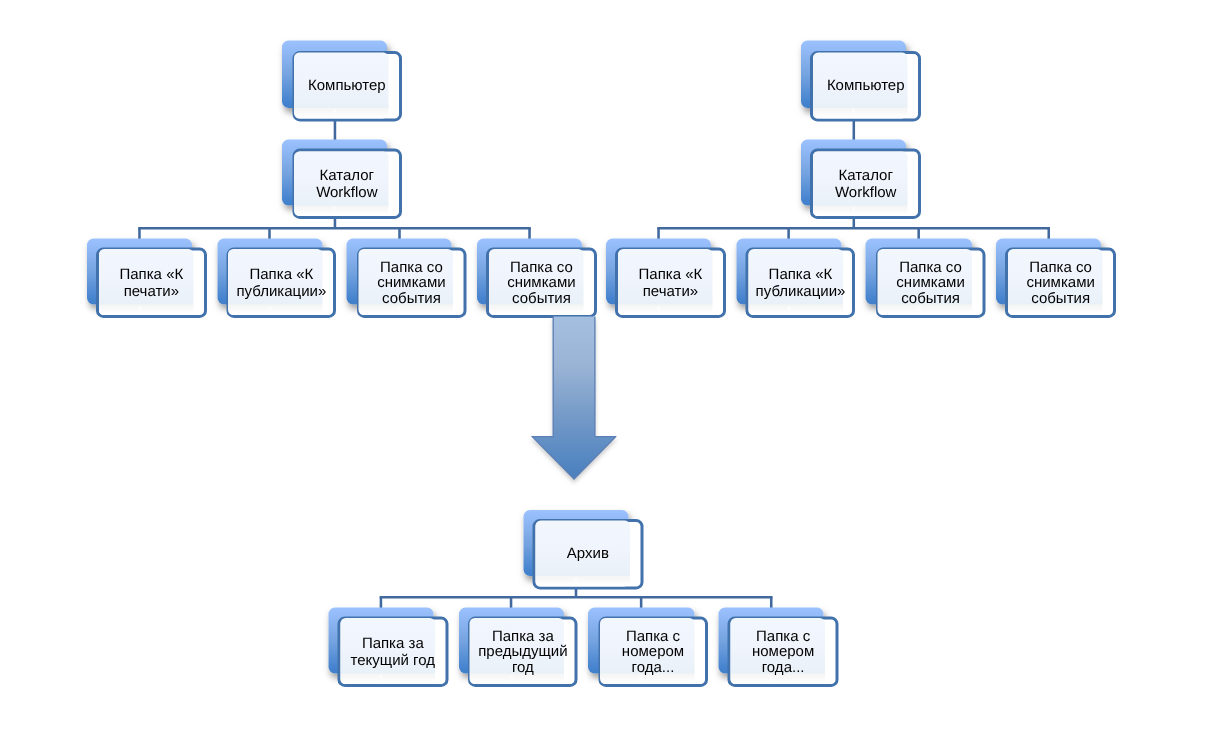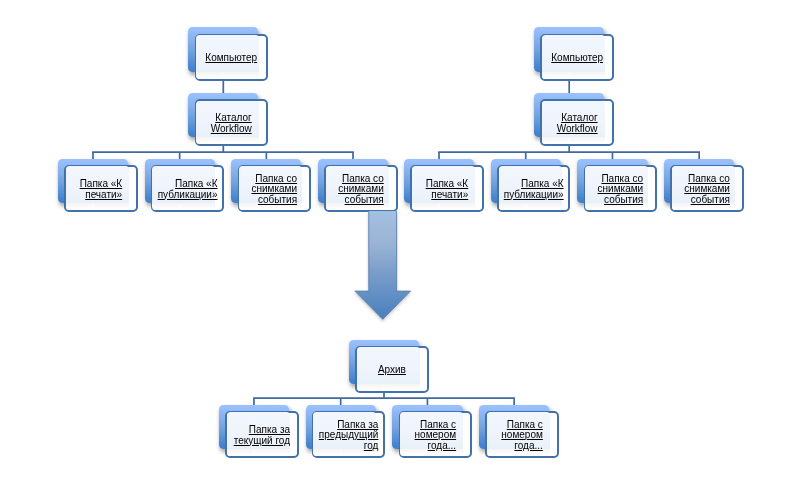--- a/index.html
+++ b/index.html
@@ -28,22 +28,22 @@
     background:linear-gradient(180deg,
         #f2f6fd 0%,#f0f4fc 45%,#e9f1f8 83.5%,
         #f4f5f5 84.5%,#f8f8f8 90%,#fdfdfd 95%,#ffffff 97.5%,#ffffff 100%);
   }
   .node .front::after{
     content:"";position:absolute;left:25.6px;bottom:0;width:2.2px;height:6.2px;
     background:linear-gradient(180deg,rgba(255,255,255,0.65),rgba(255,255,255,0.1));
   }
   .node .label{
     position:relative;z-index:2;
-    font-size:10px;line-height:10.2px;color:#000;text-align:right;
-    letter-spacing:0px;top:1.1px;text-decoration:underline;
+    font-size:10px;line-height:10.2px;color:#000;text-align:center;
+    letter-spacing:0px;top:1.1px;
   }
 
   
   .connectors{position:absolute;left:0;top:0;}
 
   
   .arrow{position:absolute;filter:drop-shadow(0px 2.5px 1.5px rgba(140,140,140,0.45));}
 </style>
 </head>
 <body>

